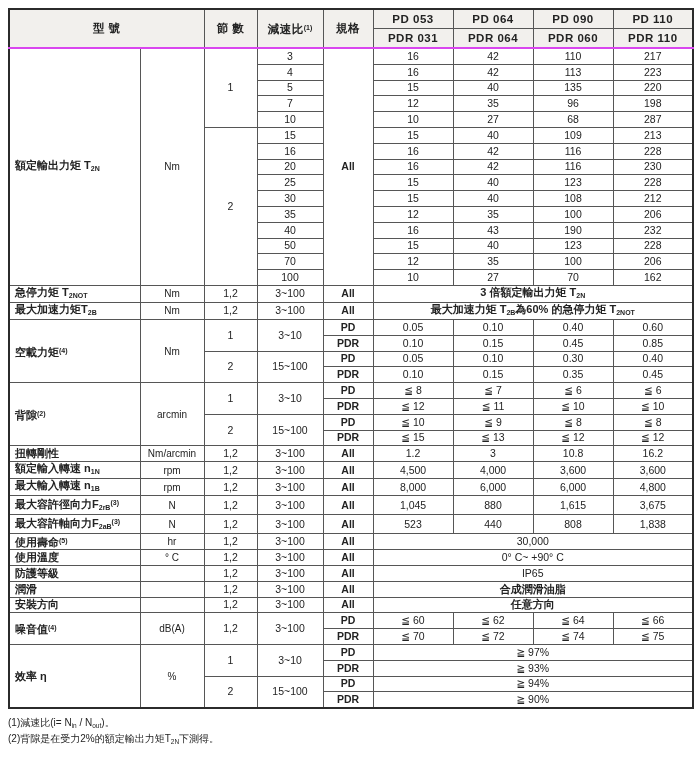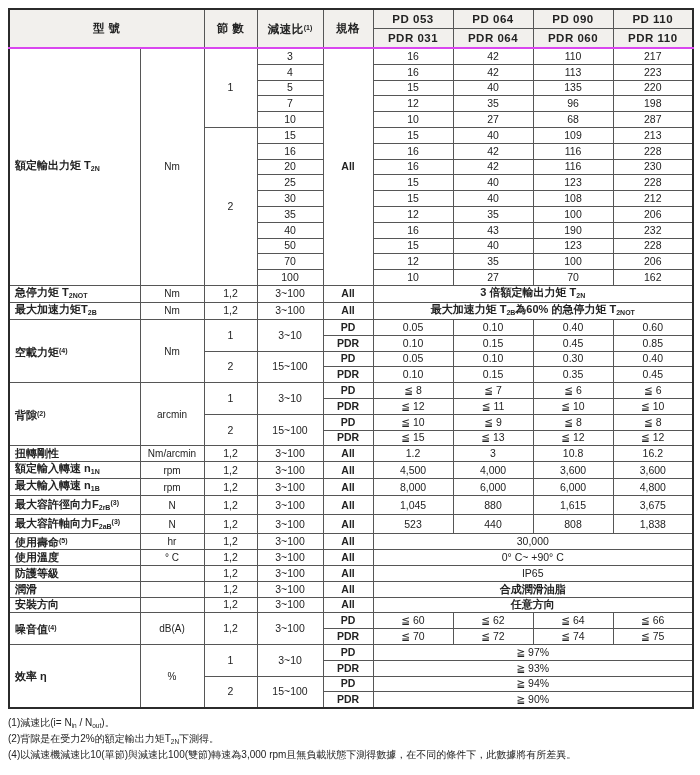--- a/index.html
+++ b/index.html
@@ -419,15 +419,14 @@
         </tr>
         <tr>
           <td class="spec">PDR</td>
           <td colspan="4" class="span">≧ 90%</td>
         </tr>
       </tbody>
   </table>
   <div class="footnotes" id="footnotes">
       <div class="footnote">(1)減速比(i= N<sub>in</sub> / N<sub>out</sub>)。</div>
       <div class="footnote">(2)背隙是在受力2%的額定輸出力矩T<sub>2N</sub>下測得。</div>
-      <div class="footnote">(4)以減速機減速比10(單節)與減速比100(雙節)轉速為3,000 rpm且無負載狀態下測得數據，在不同的條件下，此數據將有所差異。</div>
     </div>
 </div>
 
 </body></html>

